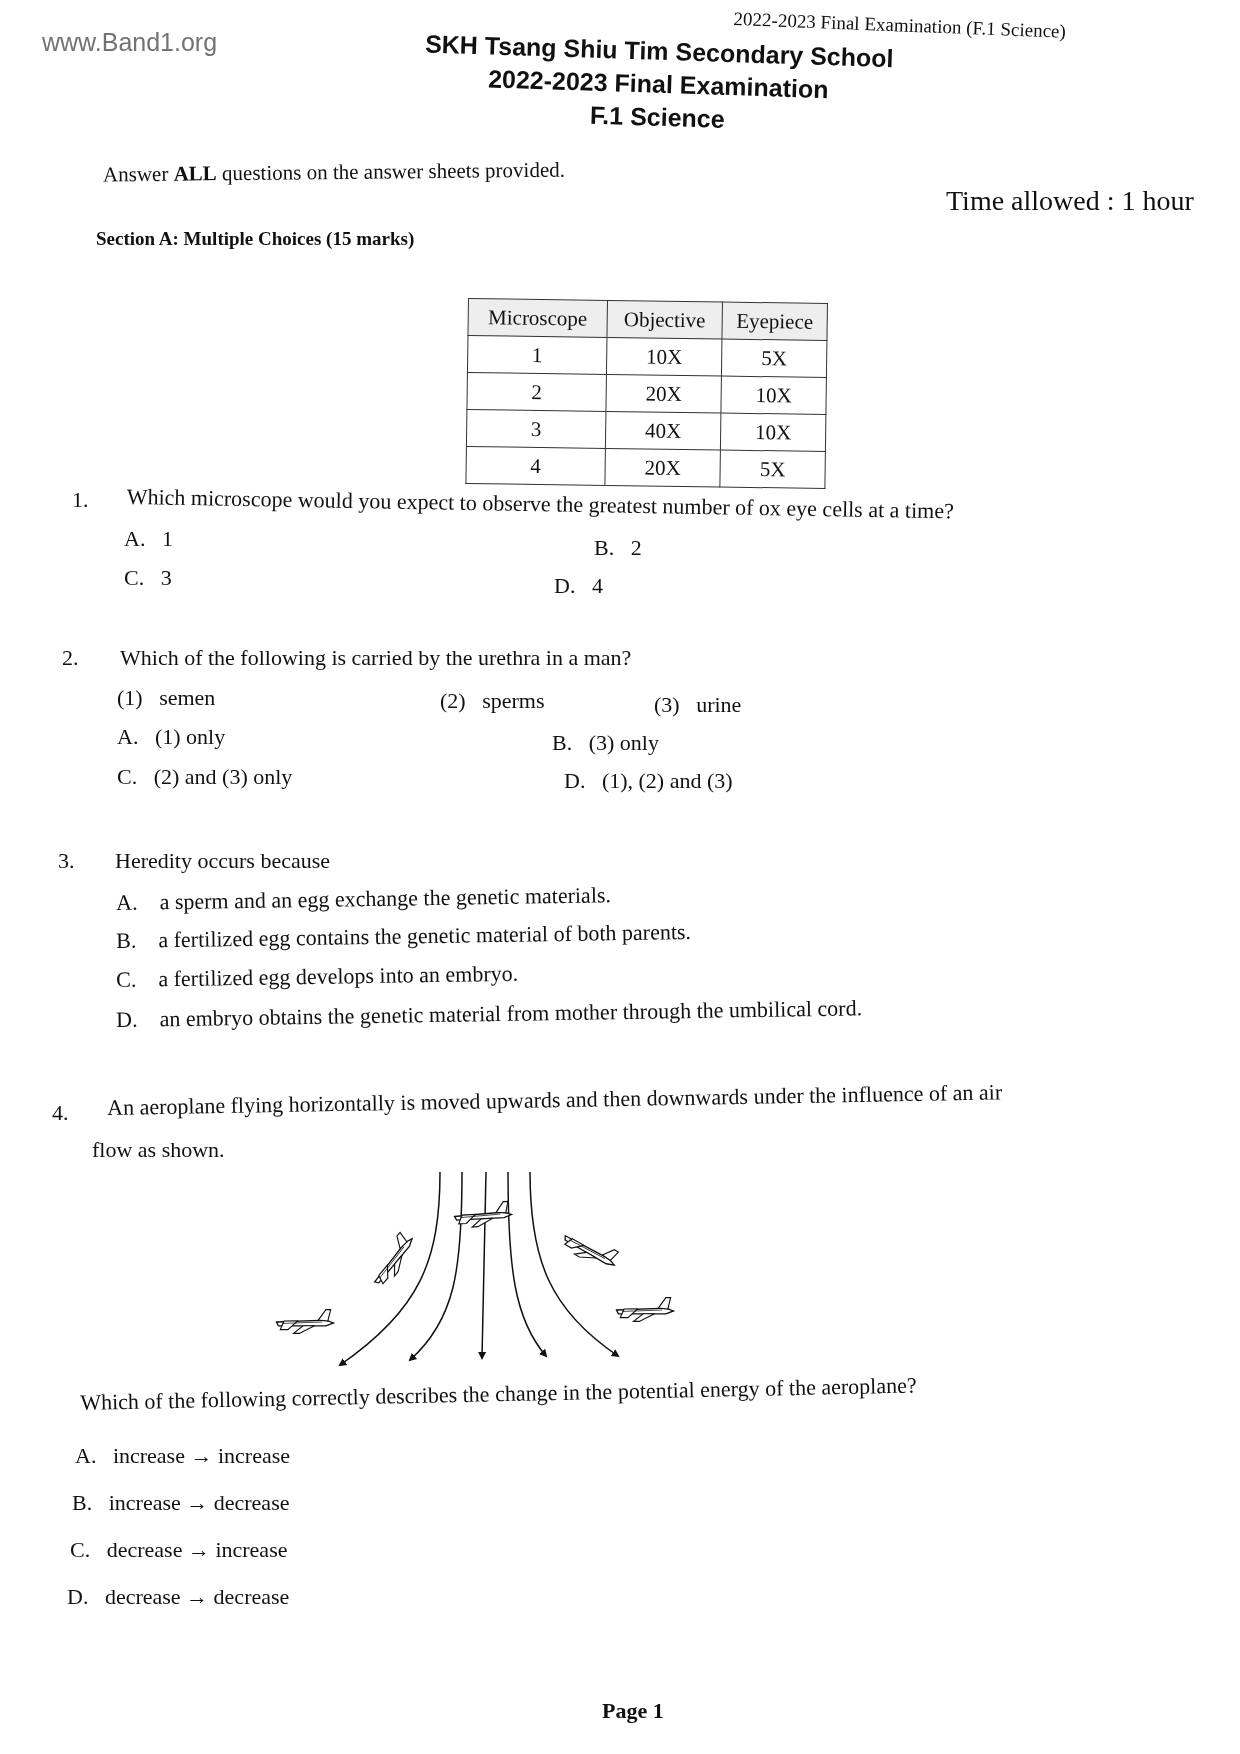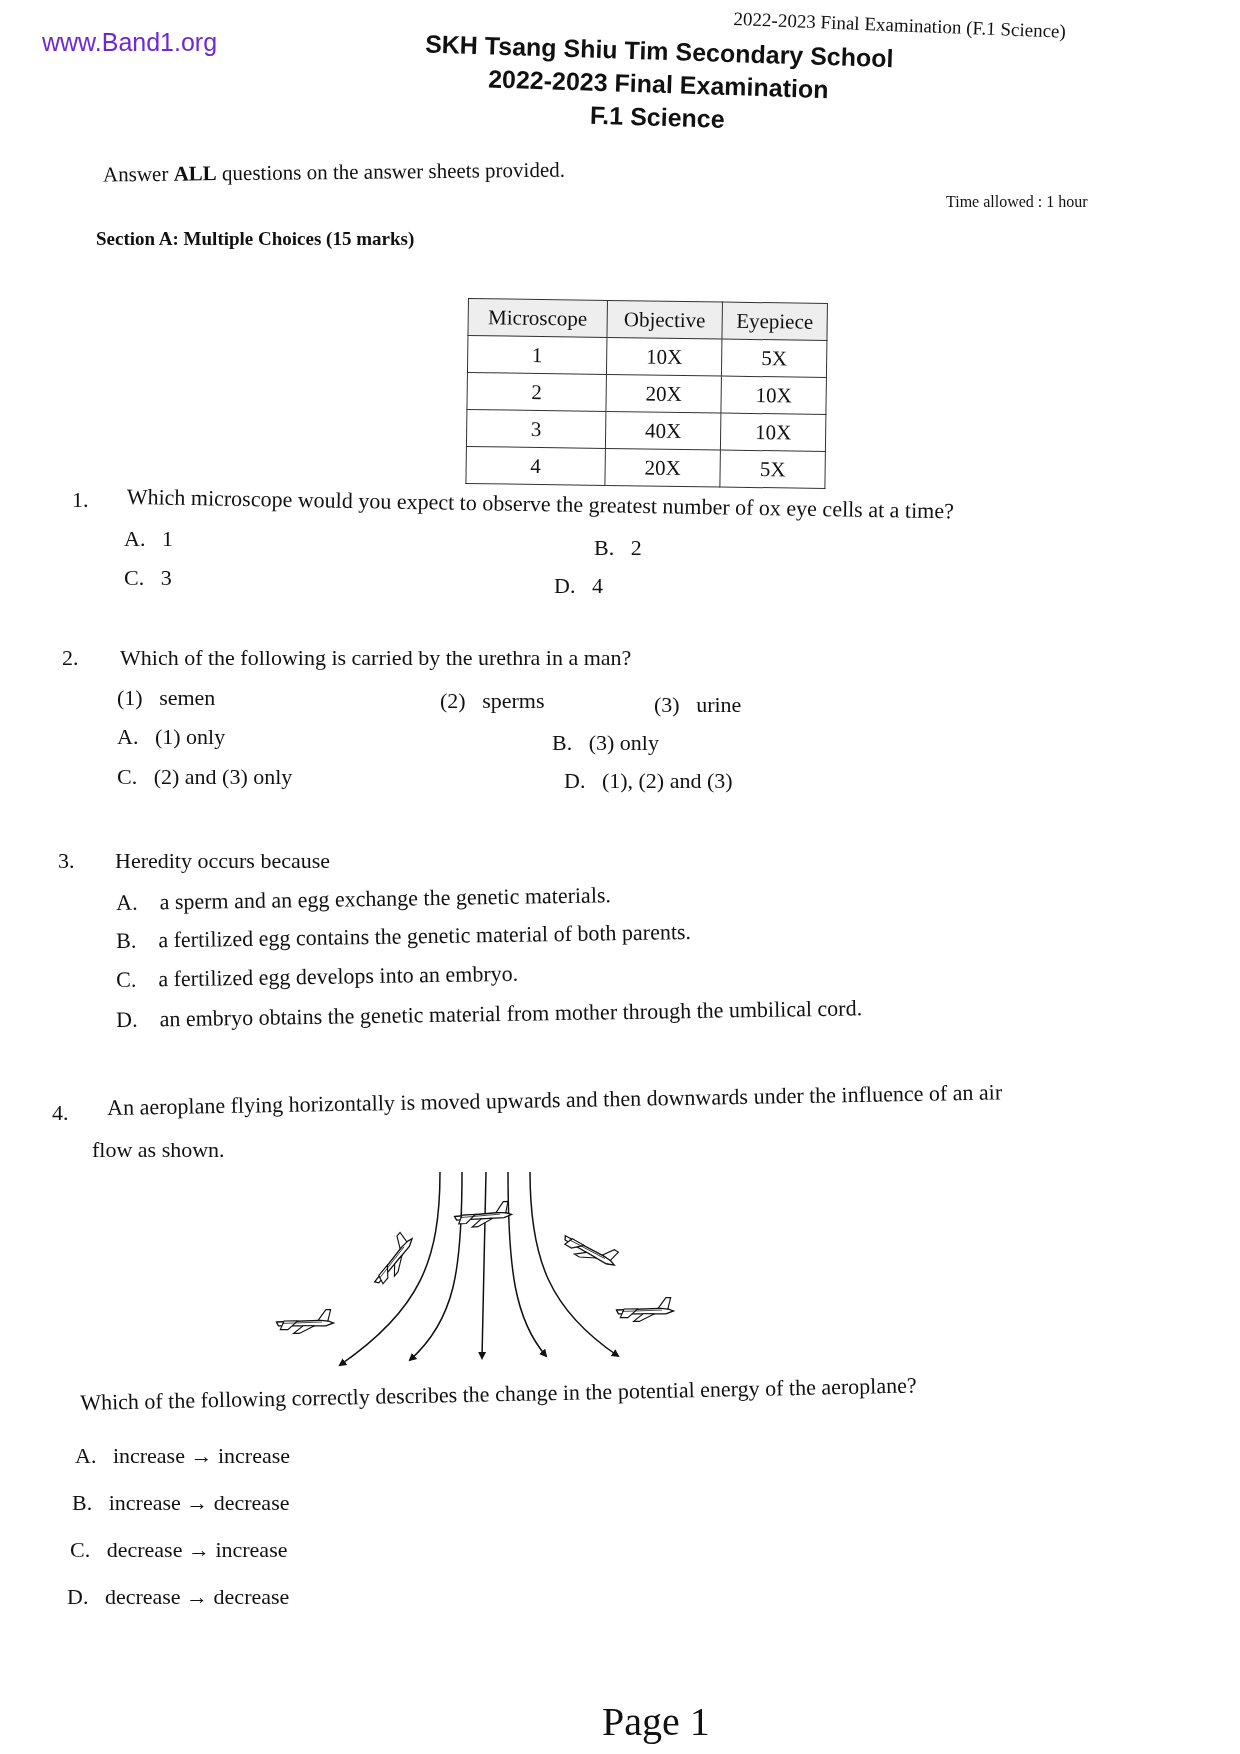--- a/index.html
+++ b/index.html
@@ -1,46 +1,46 @@
 <!DOCTYPE html>
 <html><head>
   <meta charset="utf-8">
   <style>
     html, body { margin: 0; padding: 0; background: #ffffff; }
     body { width: 1240px; height: 1754px; position: relative; overflow: hidden; color: #111; }
     .serif { font-family: "Liberation Serif", "DejaVu Serif", serif; }
     .sans { font-family: "Liberation Sans", "DejaVu Sans", sans-serif; }
     .abs { position: absolute; white-space: nowrap; }
 
-    #watermark { left: 42px; top: 28px; font-size: 25px; color: #6d28d9; text-align: right; }
+    #watermark { left: 42px; top: 28px; font-size: 25px; color: #737373; text-align: right; }
     #running-header { left: 734px; top: 8px; font-size: 19px; transform: rotate(2.2deg); transform-origin: left top; }
     #title-block { left: 380px; top: 26px; width: 560px; text-align: center; font-weight: bold; font-size: 25px; line-height: 33px; transform: rotate(1.8deg); transform-origin: left top; }
     #title-block div { white-space: nowrap; }
 
     #instructions { left: 103px; top: 160px; font-size: 21px; transform: rotate(-0.6deg); }
     #instructions b { font-weight: bold; }
-    #time-allowed { left: 946px; top: 193px; font-size: 16px; }
+    #time-allowed { left: 946px; top: 185px; font-size: 28px; }
     #section-title { left: 96px; top: 228px; font-size: 19px; font-weight: bold; }
 
     #mag-table { position: absolute; left: 468px; top: 298px; border-collapse: collapse; font-size: 21px; transform: rotate(0.8deg); transform-origin: left top; }
     #mag-table td, #mag-table th { border: 1.5px solid #333; text-align: center; padding: 0 7px; height: 36px; font-weight: normal; }
     #mag-table th { background: #eeeeee; }
     #mag-table th:nth-child(1) { width: 124px; }
     #mag-table th:nth-child(2) { width: 100px; }
     #mag-table th:nth-child(3) { width: 90px; }
 
     .q { font-size: 22px; }
     .rot-q1 { transform: rotate(1.0deg); transform-origin: left top; }
     .rot-q3 { transform: rotate(-0.9deg); transform-origin: left top; }
     .rot-q4 { transform: rotate(-1.0deg); transform-origin: left top; }
     .rot-q4b { transform: rotate(-1.2deg); transform-origin: left top; }
 
     #aircraft-diagram { position: absolute; left: 250px; top: 1160px; width: 460px; height: 220px; }
 
-    #page-number { left: 602px; top: 1698px; font-size: 40px; }
+    #page-number { left: 602px; top: 1698px; font-size: 22px; font-weight: bold; }
   </style>
 </head>
 <body class="serif">
 
 <div id="watermark" class="abs sans">www.Band1.org</div>
 <div id="running-header" class="abs serif">2022-2023 Final Examination (F.1 Science)</div>
 <div id="title-block" class="abs sans">
   <div>SKH Tsang Shiu Tim Secondary School</div>
   <div>2022-2023 Final Examination</div>
   <div>F.1 Science</div>

